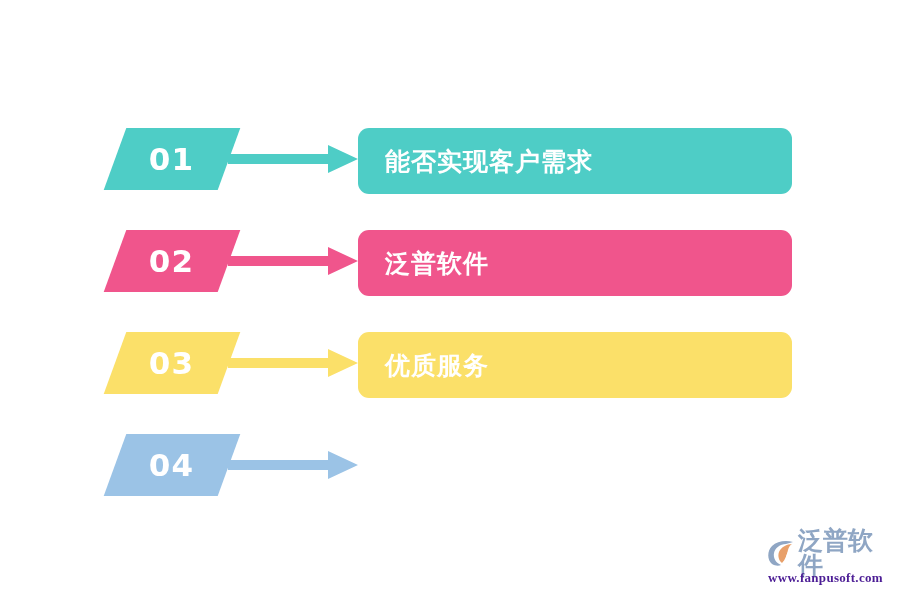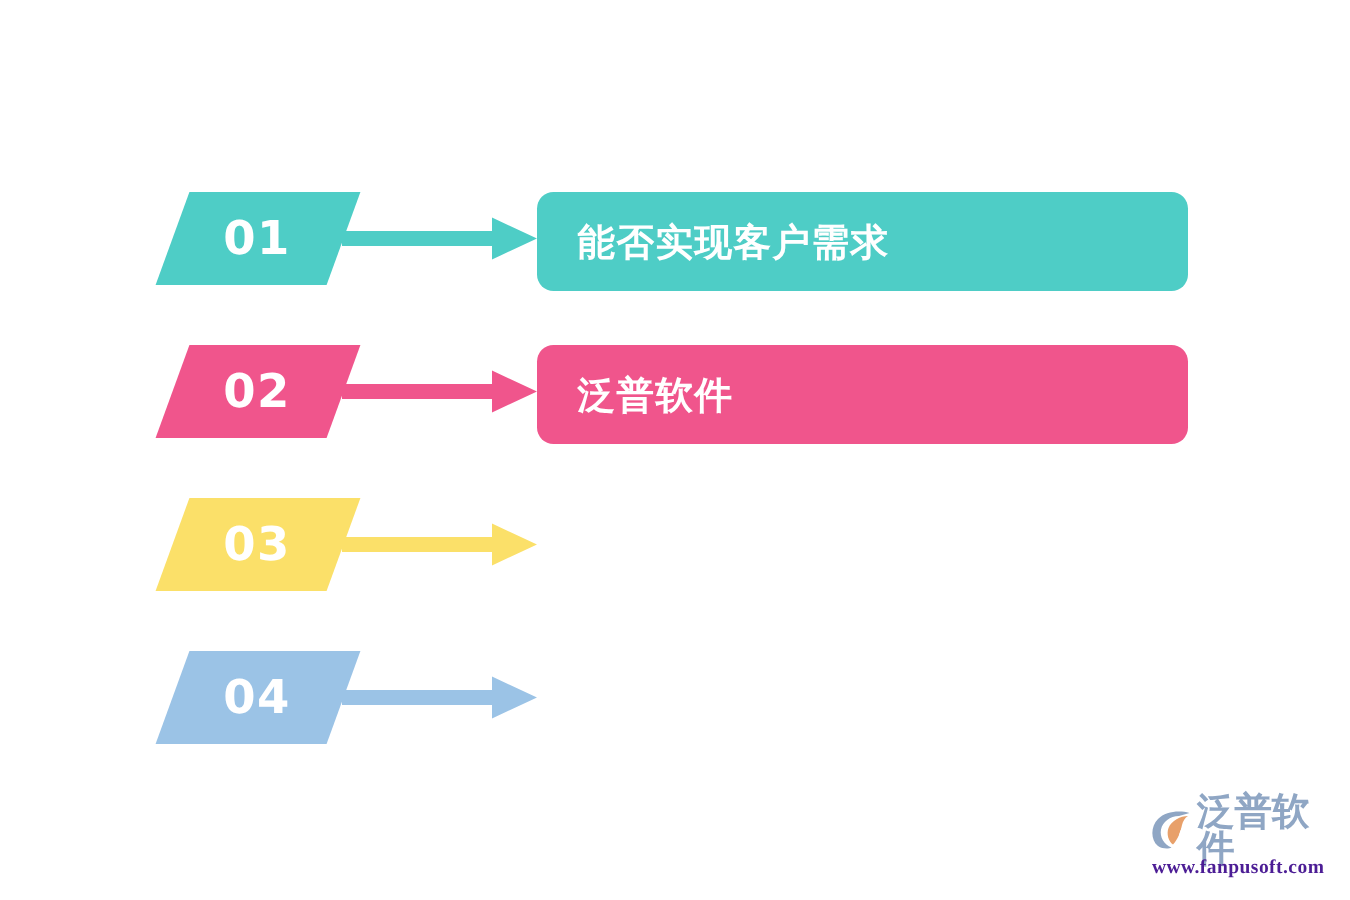--- a/index.html
+++ b/index.html
@@ -157,20 +157,23 @@
 
   <div class="row" style="top:332px">
     <div class="num-tag" style="background: rgb(251, 224, 105);">
       <span class="num-label">03</span>
     </div>
     <div class="arrow">
       <svg viewBox="0 0 130 30" width="130" height="30" aria-hidden="true">
         <polygon points="0,10 100,10 100,1 130,15 100,29 100,20 0,20" fill="#fbe069"></polygon>
       </svg>
     </div>
+    <div class="bar" style="background: rgb(251, 224, 105);">
+      <span class="bar-label">优质服务</span>
+    </div>
   </div>
 
   <div class="row" style="top:434px">
     <div class="num-tag" style="background: rgb(155, 195, 230);">
       <span class="num-label">04</span>
     </div>
     <div class="arrow">
       <svg viewBox="0 0 130 30" width="130" height="30" aria-hidden="true">
         <polygon points="0,10 100,10 100,1 130,15 100,29 100,20 0,20" fill="#9bc3e6"></polygon>
       </svg>

